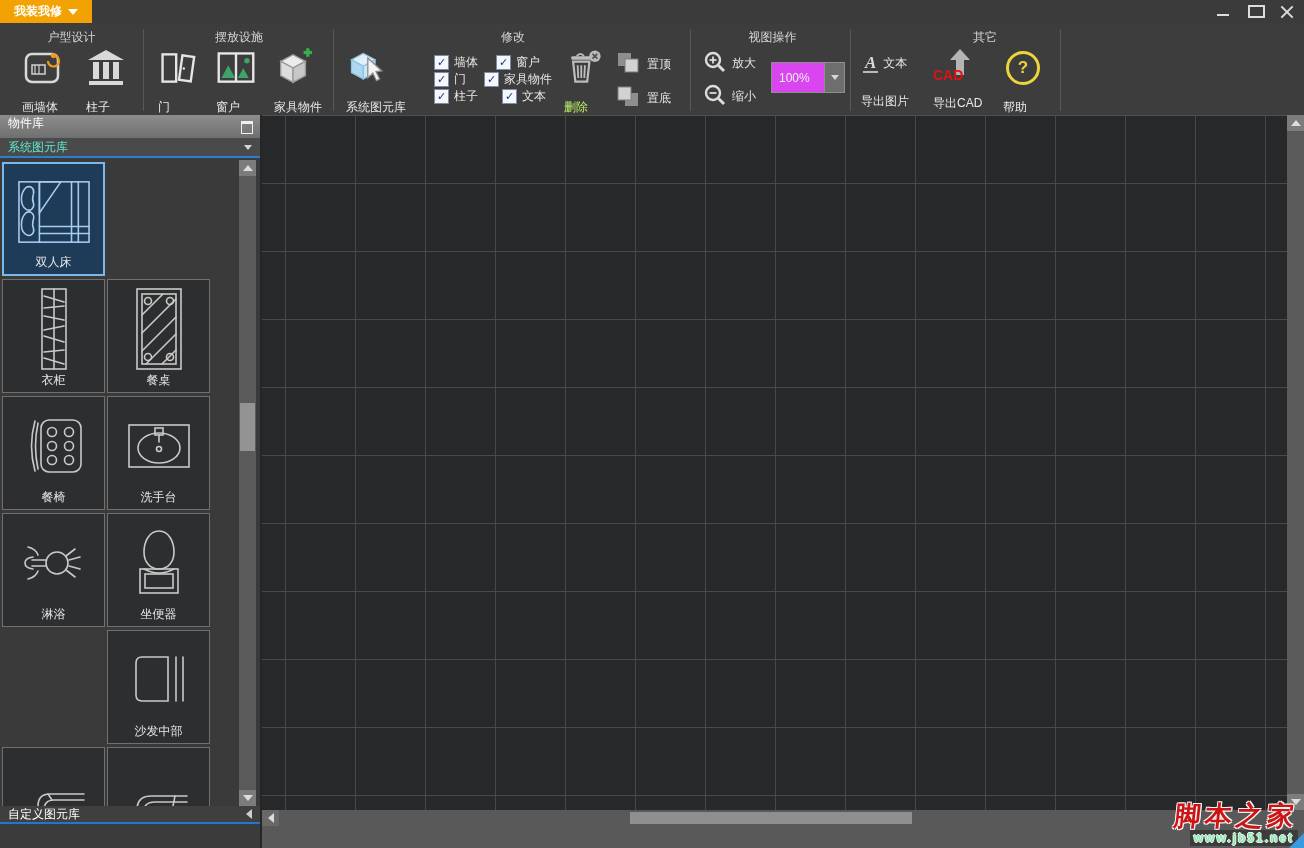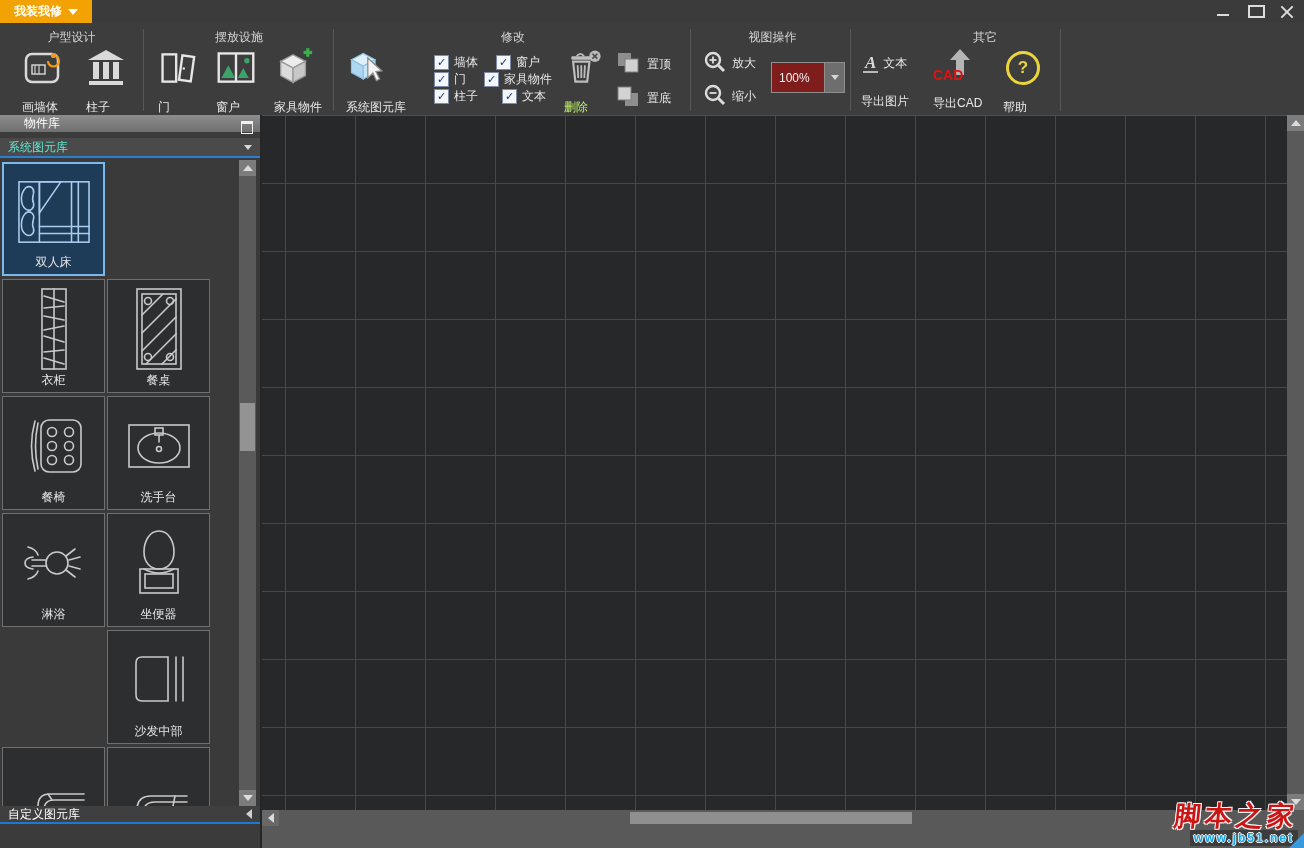--- a/index.html
+++ b/index.html
@@ -23,35 +23,35 @@
   .group{position:absolute;top:0;height:92px;}
   .gtitle{position:absolute;top:6px;left:0;right:0;text-align:center;color:#d6d6d6;}
   .rbtn{position:absolute;top:25px;display:flex;flex-direction:column;gap:11px;cursor:default;}
   .rbtn .lbl{color:#e8e8e8;white-space:nowrap;}
   .rbtn .lbl.dis{color:#bef264;}
   .icon40{width:40px;height:40px;display:flex;align-items:center;justify-content:center;}
   .smallrow{position:absolute;display:flex;align-items:center;gap:5px;white-space:nowrap;}
   .cbox{width:13px;height:13px;background:#f4f7fb;border:1px solid #7d8ba6;display:flex;align-items:center;justify-content:center;
         font-size:11px;font-weight:bold;color:#16367c;line-height:13px;}
   
-  .combo{position:absolute;width:72px;height:29px;background:#7f1d1d;border:1px solid #8f8f8f;display:flex;align-items:center;}
+  .combo{position:absolute;width:72px;height:29px;background:#d946ef;border:1px solid #8f8f8f;display:flex;align-items:center;}
   .combo .val{flex:1;padding-left:7px;color:#f0f0f0;}
   .combo .drop{width:19px;height:100%;background:#6e6e6e;border-left:1px solid #8f8f8f;display:flex;align-items:center;justify-content:center;}
   .tri-sm{width:0;height:0;border-left:4px solid transparent;border-right:4px solid transparent;border-top:5px solid #d6d6d6;}
   
   .a-icon{font-family:"Liberation Serif","DejaVu Serif",serif;font-style:italic;font-weight:bold;font-size:17px;
           color:#d9d9d9;border-bottom:2px solid #b9b9b9;line-height:17px;padding:0 2px;}
   .cad-icon{position:relative;width:44px;height:36px;}
   .cad-icon .cadtxt{position:absolute;left:0;bottom:1px;color:#e01212;font-weight:bold;font-size:14px;letter-spacing:0px;}
   .help-ring{width:28px;height:28px;border:3px solid #ecd43c;border-radius:50%;display:flex;align-items:center;justify-content:center;
              color:#ecd43c;font-weight:bold;font-size:17px;}
   
   .sidebar{position:absolute;left:0;top:115px;width:260px;height:733px;background:#3b3b3b;border-right:2px solid #262626;}
-  .sb-header{position:absolute;left:0;top:0;width:260px;height:17px;background:linear-gradient(#8d8d8d,#6f6f6f);
-             display:flex;align-items:center;color:#fff;padding-left:24px;box-sizing:border-box;}
+  .sb-header{position:absolute;left:0;top:0;width:260px;height:23px;background:linear-gradient(#8d8d8d,#6f6f6f);
+             display:flex;color:#fff;padding-left:8px;box-sizing:border-box;}
   .sb-collapse{position:absolute;right:7px;top:6px;width:10px;height:9px;border:1px solid #f0f0f0;border-top:3px solid #f0f0f0;}
   .sb-select{position:absolute;left:0;top:23px;width:260px;height:20px;background:#4a4a4a;border-bottom:2px solid #2a7fd0;
              display:flex;align-items:center;color:#5eead4;padding-left:8px;box-sizing:border-box;}
   .sb-select .tri-sm{position:absolute;right:8px;}
   .sb-items{position:absolute;left:0;top:45px;width:260px;height:646px;background:#3a3a3a;overflow:hidden;}
   .tile{position:absolute;width:101px;height:112px;background:#2d2e30;border:1px solid #6f6f6f;}
   .tile.selected{border:2px solid #7db8ea;background:#1e3b58;width:99px;height:110px;}
   .tlabel{position:absolute;left:0;right:0;bottom:3px;text-align:center;color:#e6e6e6;}
   .ticon{position:absolute;left:50%;top:44%;transform:translate(-50%,-50%);}
   .ticon *{stroke:#c9c9c9;fill:none;stroke-width:1.6;stroke-linecap:round;}
@@ -73,21 +73,21 @@
   .vscroll{position:absolute;left:1287px;top:115px;width:17px;height:695px;background:#5a5a5a;}
   .hscroll{position:absolute;left:262px;top:810px;width:1025px;height:16px;background:#595959;}
   .h-left{position:absolute;left:0;top:0;width:17px;height:16px;background:#686868;display:flex;align-items:center;justify-content:center;}
   .h-thumb{position:absolute;left:368px;top:2px;width:282px;height:12px;background:#8f8f8f;}
   .bstrip{position:absolute;left:262px;top:826px;width:1042px;height:22px;background:#595959;}
   .corner{position:absolute;left:1287px;top:810px;width:17px;height:16px;background:#595959;}
   
   .wmark{position:absolute;right:6px;bottom:2px;z-index:60;text-align:right;pointer-events:none;}
   .wm1{font-family:"Liberation Serif","DejaVu Serif",serif;font-weight:bold;font-size:27px;color:#cc1414;line-height:28px;
        text-shadow:1px 1px 0 #f5f5f5,-1px -1px 0 #f5f5f5,1px -1px 0 #f5f5f5,-1px 1px 0 #f5f5f5;letter-spacing:4px;transform:skewX(-6deg);}
-  .wm2{display:inline-block;background:#3c3c3c;padding:1px 4px;font-weight:bold;font-size:12px;color:#0ea5e9;letter-spacing:2px;
+  .wm2{display:inline-block;background:#3c3c3c;padding:1px 4px;font-weight:bold;font-size:12px;color:#86efac;letter-spacing:2px;
        text-shadow:1px 0 0 #eee,-1px 0 0 #eee,0 1px 0 #eee,0 -1px 0 #eee;}
   .resize-grip{position:absolute;right:0;bottom:0;width:0;height:0;z-index:70;
        border-left:15px solid transparent;border-bottom:15px solid #3a9ae0;}
 </style>
 </head>
 <body>
 
 <div id="app">
 
   <div class="titlebar">

